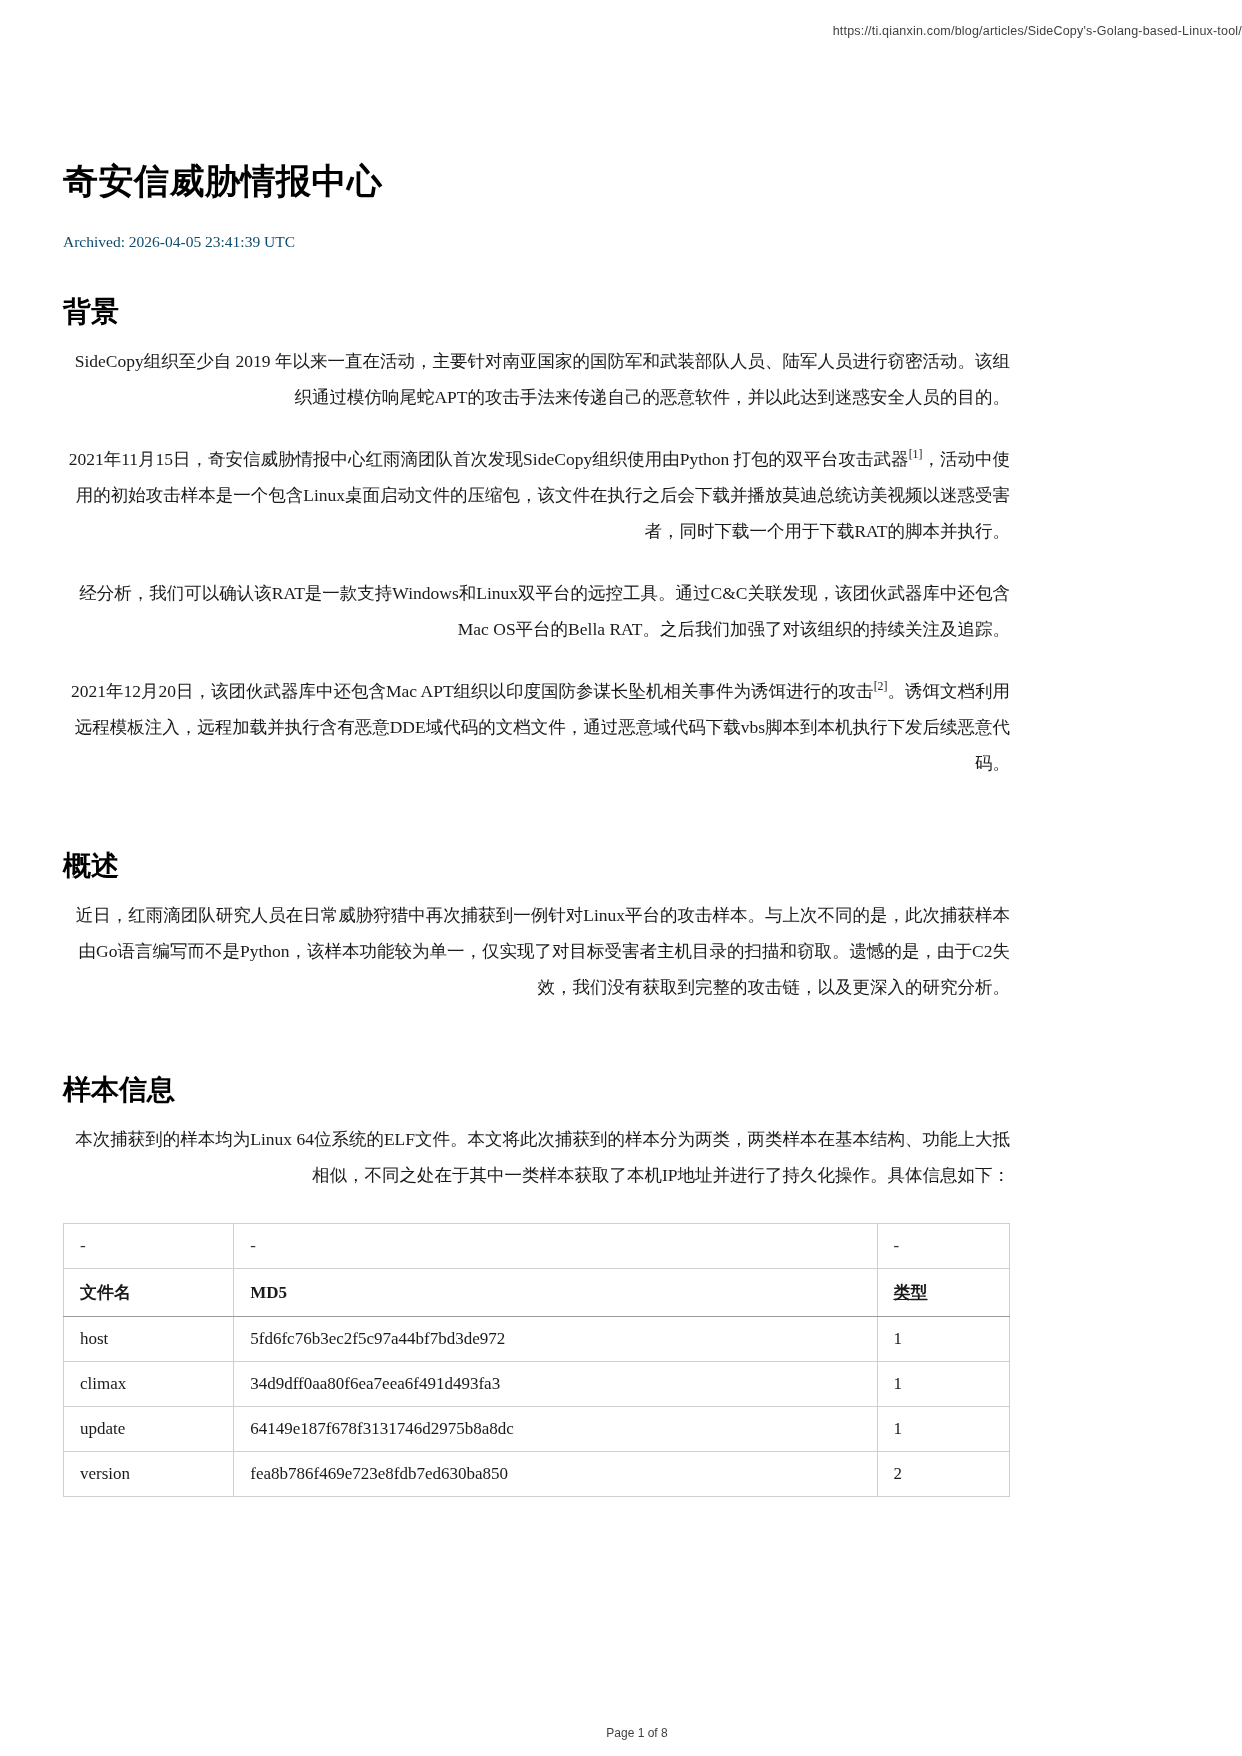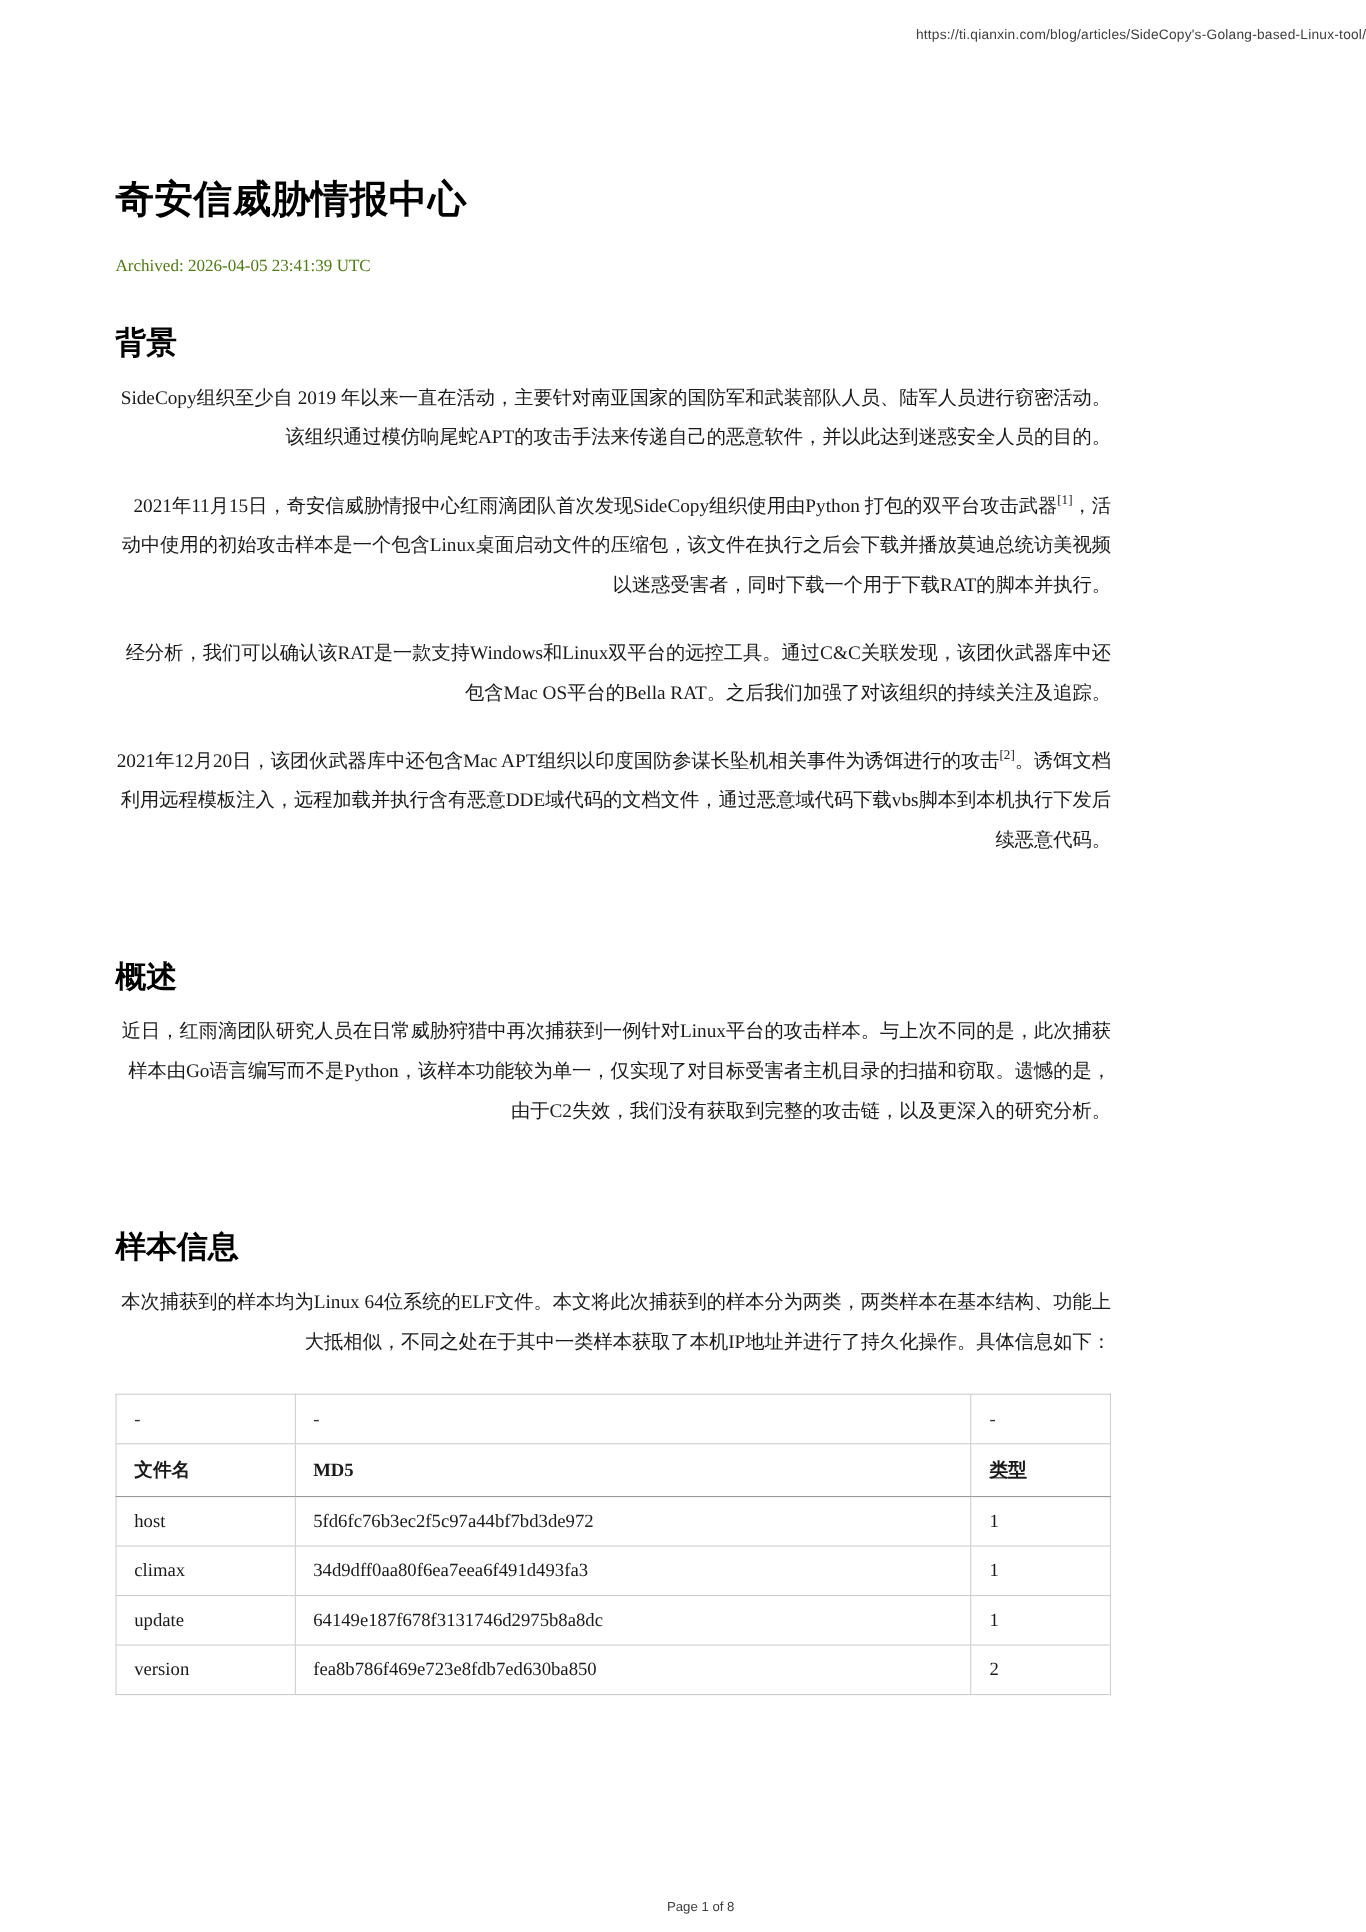--- a/index.html
+++ b/index.html
@@ -22,44 +22,44 @@
     top: 24px;
     left: 0;
     width: 100%;
     text-align: right;
     font-family: "Liberation Sans", "DejaVu Sans", sans-serif;
     font-size: 12.5px;
     color: #3f3f3f;
     letter-spacing: 0.2px;
   }
   .content {
-    padding: 158px 232px 0 105px; 
+    padding: 158px 232px 0 63px; 
   }
   h1.title {
     margin: 0 0 28px 0;
     font-family: "Liberation Sans", "DejaVu Sans", sans-serif;
     font-size: 35px;
     font-weight: 700;
     color: #000000;
     letter-spacing: 0.5px;
   }
   .archived {
     margin: 0 0 36px 0;
     font-size: 15.5px;
-    color: #4d7c0f;
+    color: #0c4a6e;
   }
   h2.section-heading {
     margin: 42px 0 12px 0;
     font-family: "Liberation Sans", "DejaVu Sans", sans-serif;
     font-size: 28px;
     font-weight: 700;
     color: #000000;
   }
   h2.section-heading.spaced {
-    margin-top: 88px;
+    margin-top: 66px;
   }
   p.body-para {
     margin: 0 0 26px 0;
     font-size: 17.5px;
     line-height: 36px;
     color: #1a1a1a;
     text-align: right;
   }
   sup.footnote {
     font-size: 0.68em;

